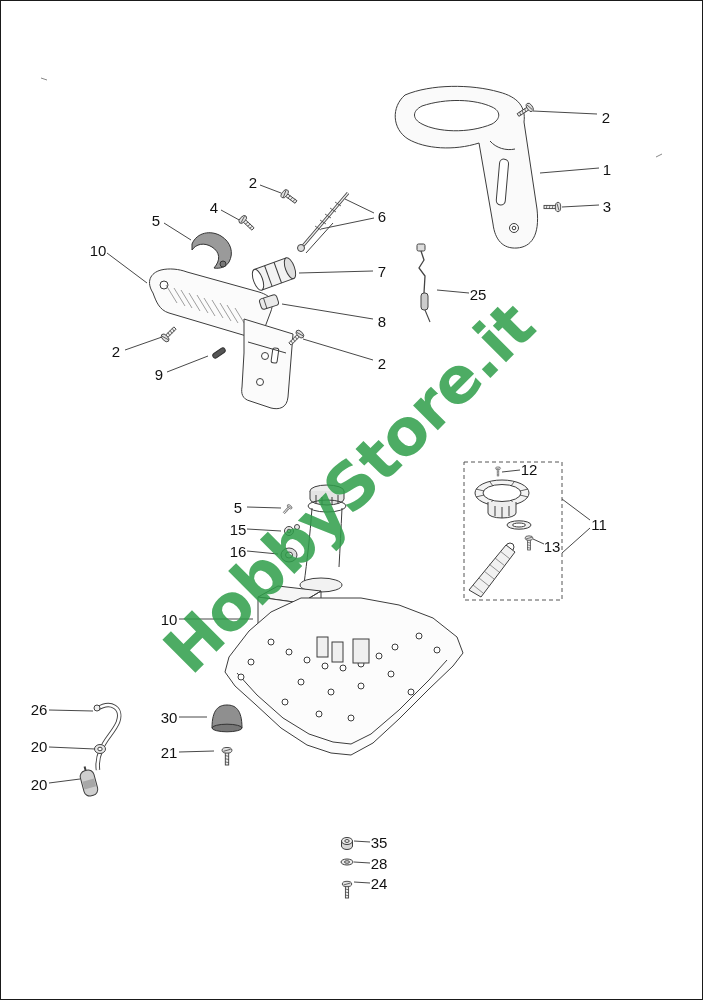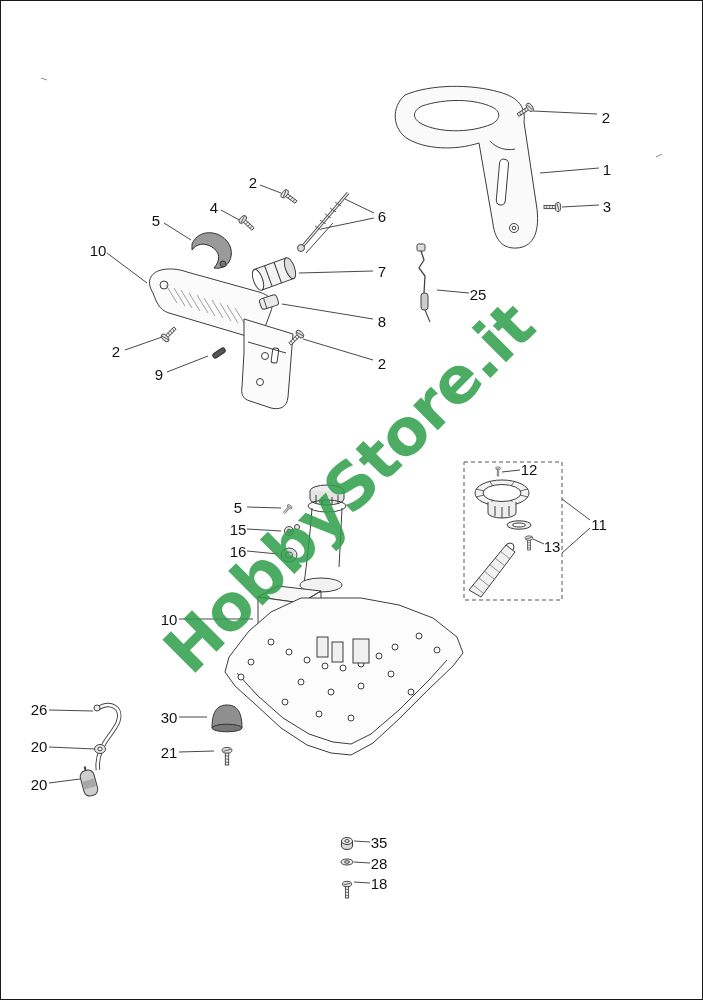--- a/index.html
+++ b/index.html
@@ -327,15 +327,15 @@
   <span class="callout" style="left:237px;top:528px">15</span>
   <span class="callout" style="left:237px;top:550px">16</span>
   <span class="callout" style="left:168px;top:618px">10</span>
   <span class="callout" style="left:38px;top:708px">26</span>
   <span class="callout" style="left:38px;top:745px">20</span>
   <span class="callout" style="left:38px;top:783px">20</span>
   <span class="callout" style="left:168px;top:716px">30</span>
   <span class="callout" style="left:168px;top:751px">21</span>
   <span class="callout" style="left:378px;top:841px">35</span>
   <span class="callout" style="left:378px;top:862px">28</span>
-  <span class="callout" style="left:378px;top:882px">18</span>
+  <span class="callout" style="left:378px;top:882px">24</span>
 
 </div>
 
 </body></html>

